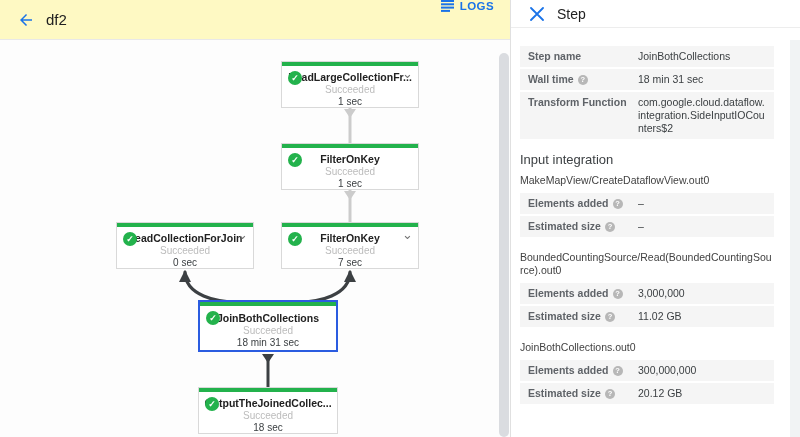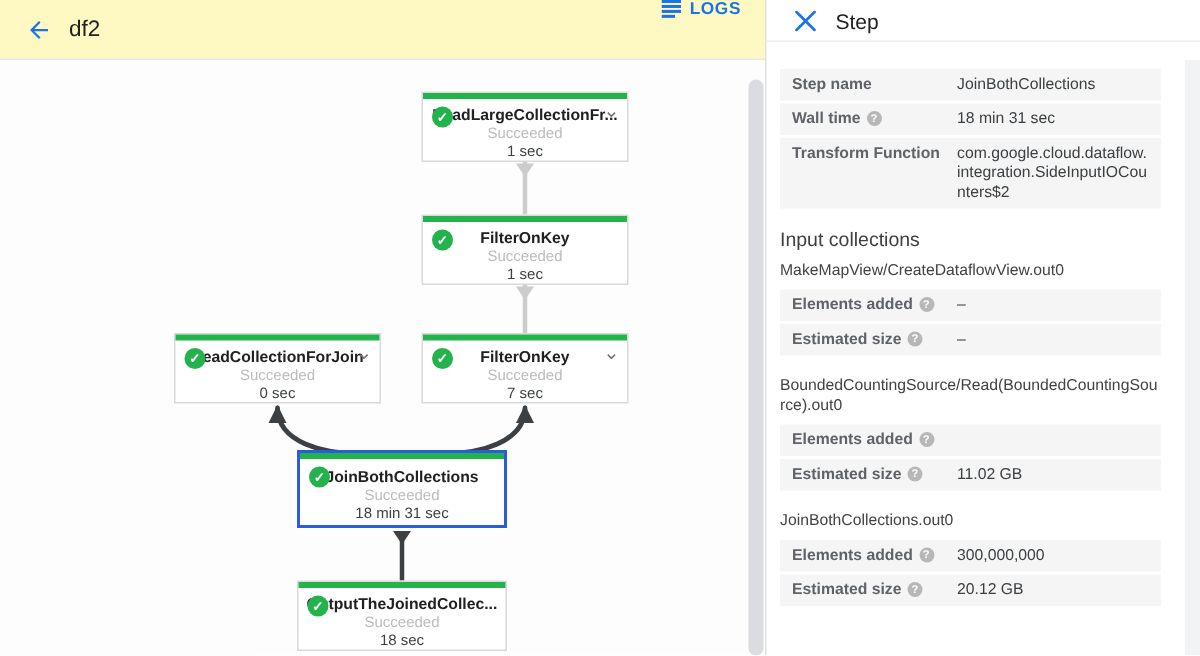--- a/index.html
+++ b/index.html
@@ -180,38 +180,39 @@
       </div>
       <div class="kv-row">
         <div class="kv-label"><span>Wall time</span><span class="help">?</span></div>
         <div class="kv-value">18 min 31 sec</div>
       </div>
       <div class="kv-row">
         <div class="kv-label">Transform Function</div>
         <div class="kv-value">com.google.cloud.dataflow.integration.SideInputIOCounters$2</div>
       </div>
 
-      <div class="section-heading">Input collections</div>
+      <div class="section-heading">Input integration</div>
 
       <div class="coll-group">
         <div class="coll-name">MakeMapView/CreateDataflowView.out0</div>
         <div class="kv-row">
           <div class="kv-label"><span>Elements added</span><span class="help">?</span></div>
           <div class="kv-value">–</div>
         </div>
         <div class="kv-row">
           <div class="kv-label"><span>Estimated size</span><span class="help">?</span></div>
           <div class="kv-value">–</div>
         </div>
       </div>
 
       <div class="coll-group">
         <div class="coll-name">BoundedCountingSource/Read(BoundedCountingSource).out0</div>
         <div class="kv-row">
           <div class="kv-label"><span>Elements added</span><span class="help">?</span></div>
+          <div class="kv-value">3,000,000</div>
         </div>
         <div class="kv-row">
           <div class="kv-label"><span>Estimated size</span><span class="help">?</span></div>
           <div class="kv-value">11.02 GB</div>
         </div>
       </div>
 
 
       <div class="coll-group">
         <div class="coll-name">JoinBothCollections.out0</div>

